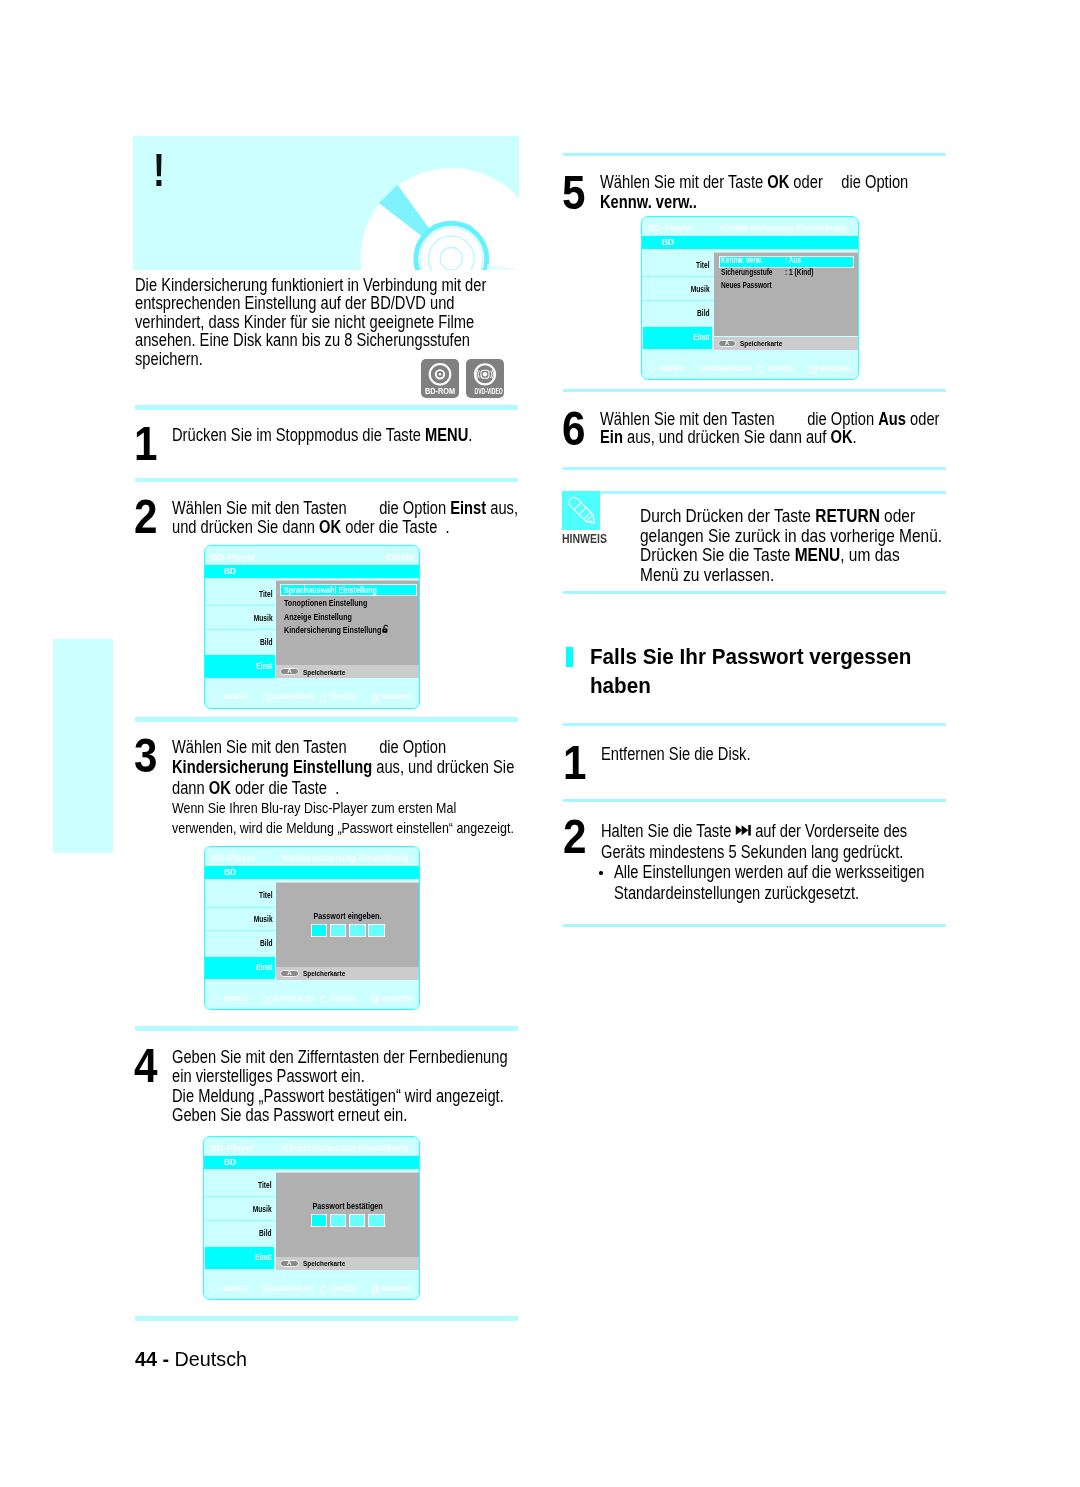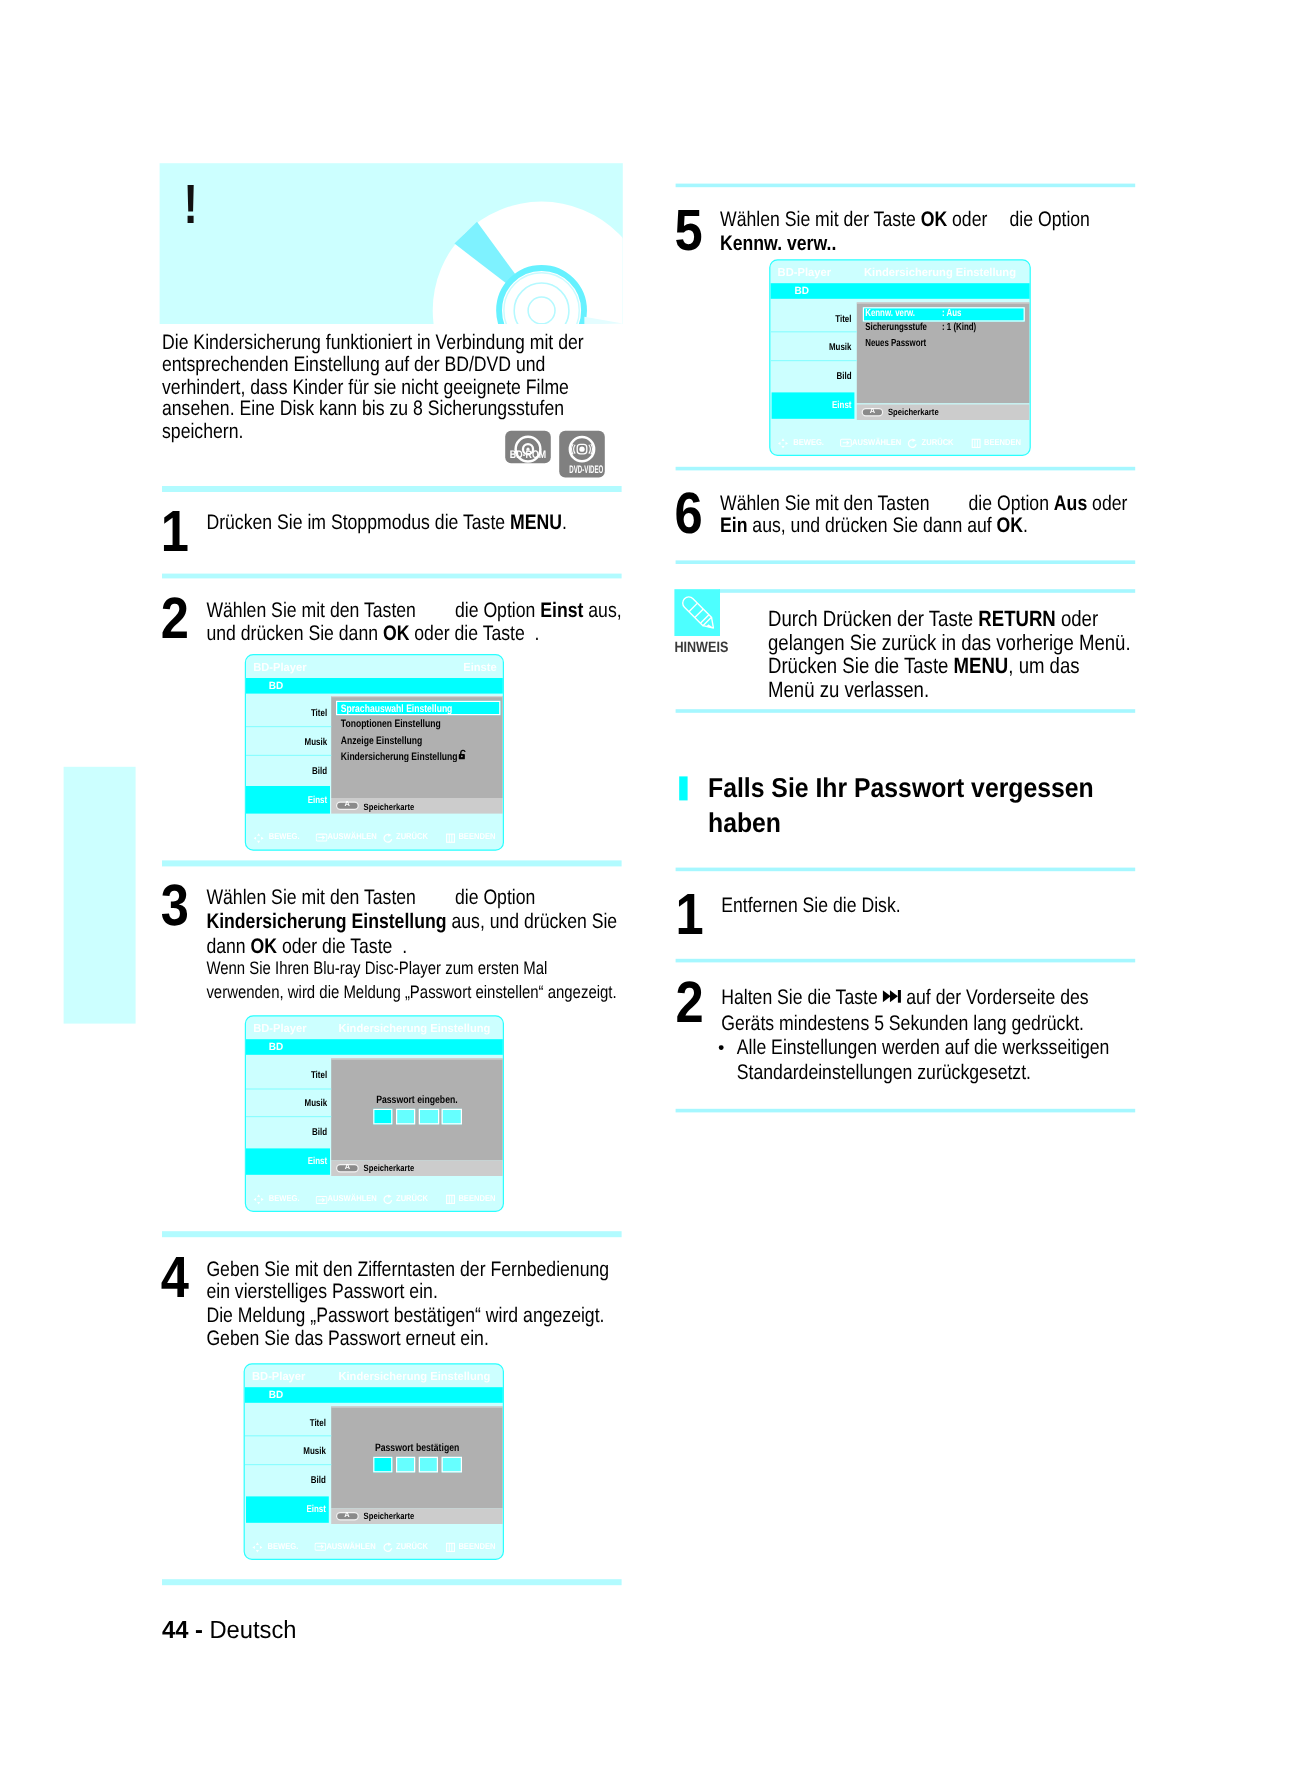--- a/index.html
+++ b/index.html
@@ -51,21 +51,21 @@
   <circle cx="318.3" cy="122.7" r="11.2" fill="none" stroke="#b5f9ff" stroke-width="1.3"></circle>
   <path d="M354 127.9 L386 133.5 L354 134.4 Z" fill="#e4fdff"></path>
 </svg>
 <div class="bang" style="left:20px;top:11px;font-size:46px;line-height:46px;transform:scaleX(0.78);transform-origin:0 0;">!</div>
 </div>
 <div class="cond" style="position:absolute;left:135.0px;top:276.0px;font-size:17.5px;line-height:18.375px;transform:scaleX(0.84);transform-origin:0 0;">Die Kindersicherung funktioniert in Verbindung mit der</div>
 <div class="cond" style="position:absolute;left:135.0px;top:294.4px;font-size:17.5px;line-height:18.375px;transform:scaleX(0.84);transform-origin:0 0;">entsprechenden Einstellung auf der BD/DVD und</div>
 <div class="cond" style="position:absolute;left:135.0px;top:312.8px;font-size:17.5px;line-height:18.375px;transform:scaleX(0.84);transform-origin:0 0;">verhindert, dass Kinder für sie nicht geeignete Filme</div>
 <div class="cond" style="position:absolute;left:135.0px;top:331.2px;font-size:17.5px;line-height:18.375px;transform:scaleX(0.84);transform-origin:0 0;">ansehen. Eine Disk kann bis zu 8 Sicherungsstufen</div>
 <div class="cond" style="position:absolute;left:135.0px;top:349.6px;font-size:17.5px;line-height:18.375px;transform:scaleX(0.84);transform-origin:0 0;">speichern.</div>
-<div class="badge" style="left:421.0px;top:359px;width:38px;height:27px;">
+<div class="badge" style="left:421.0px;top:359px;width:38px;height:39px;">
 <svg width="38" height="39" style="position:absolute;left:0;top:0;" viewBox="0 0 38 39">
   <circle cx="19" cy="15.3" r="10.3" fill="none" stroke="#fff" stroke-width="2.1"></circle>
   <circle cx="19" cy="15.3" r="4.2" fill="none" stroke="#fff" stroke-width="1.9"></circle>
   <circle cx="19" cy="15.3" r="1.3" fill="#fff"></circle>
 </svg>
       <div class="badgelabel" style="left:0;width:38px;bottom:1px;font-size:9.2px;line-height:9.6px;white-space:nowrap;transform:scaleX(0.8);transform-origin:50% 50%;">BD-ROM</div>
 </div>
 <div class="badge" style="left:466.0px;top:359px;width:38px;height:39px;">
 <svg width="38" height="39" style="position:absolute;left:0;top:0;" viewBox="0 0 38 39">
   <circle cx="19" cy="15.3" r="10.1" fill="none" stroke="#fff" stroke-width="2.1"></circle>

